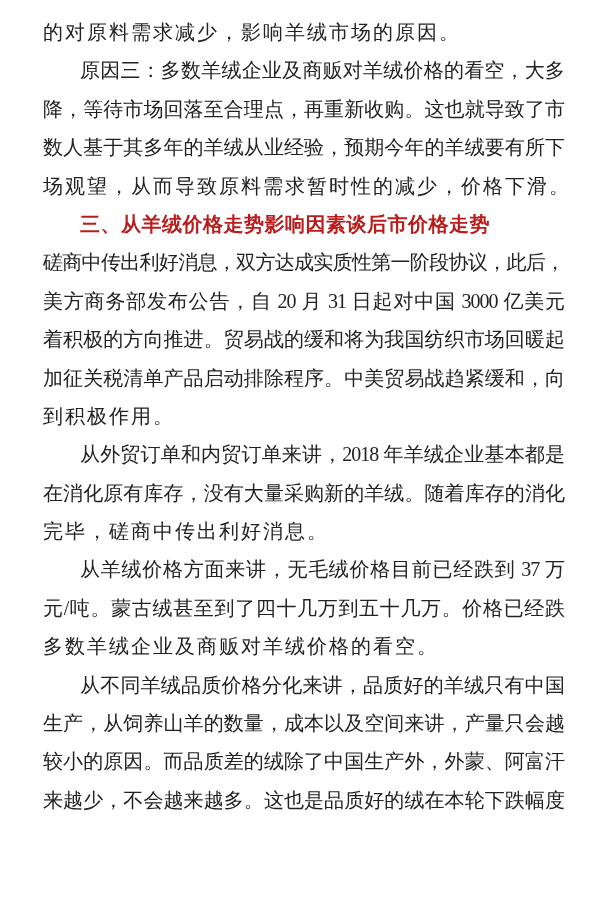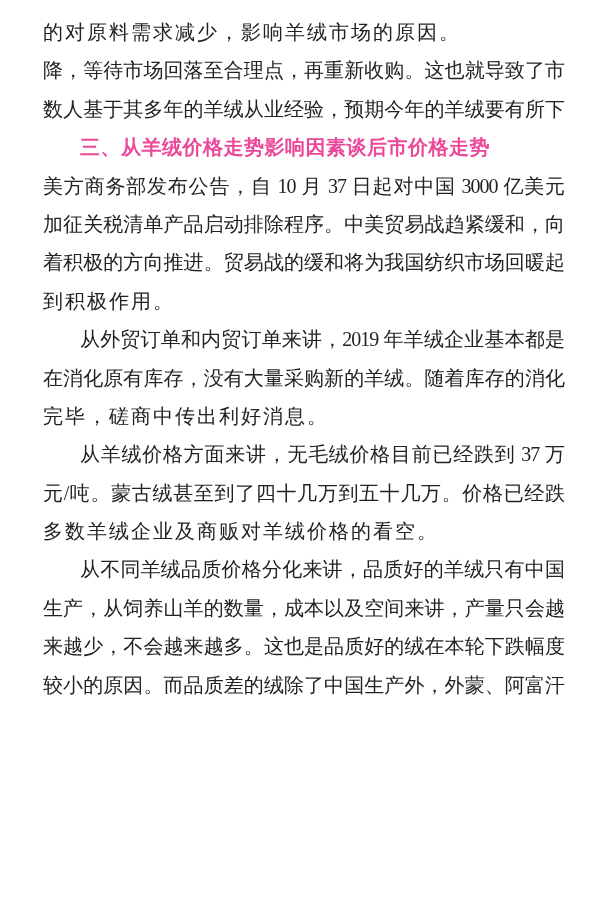--- a/index.html
+++ b/index.html
@@ -41,53 +41,56 @@
     text-align: justify;
     text-align-last: justify;
     text-justify: inter-character;
   }
   .line.indent {
     padding-left: 37px;
   }
   .line.heading {
     font-weight: bold;
     font-size: 20px;
-    color: #ec4899;
+    color: #b91c1c;
     letter-spacing: 0.5px;
   }
   .footer {
     position: absolute;
     top: 879px;
     left: 0;
     width: 100%;
     text-align: center;
     font-size: 16px;
     line-height: 24px;
     color: #222222;
     letter-spacing: 2px;
   }
 </style>
 </head>
 <body>
 
 <div class="page">
   <div class="content">
       <div class="line">的对原料需求减少，影响羊绒市场的原因。</div>
+      <div class="line just indent">原因三：多数羊绒企业及商贩对羊绒价格的看空，大多</div>
       <div class="line just">降，等待市场回落至合理点，再重新收购。这也就导致了市</div>
       <div class="line just">数人基于其多年的羊绒从业经验，预期今年的羊绒要有所下</div>
+      <div class="line">场观望，从而导致原料需求暂时性的减少，价格下滑。</div>
       <div class="line heading indent">三、从羊绒价格走势影响因素谈后市价格走势</div>
-      <div class="line just">美方商务部发布公告，自 10 月 37 日起对中国 3000 亿美元</div>
+      <div class="line just">磋商中传出利好消息，双方达成实质性第一阶段协议，此后，</div>
+      <div class="line just">美方商务部发布公告，自 20 月 31 日起对中国 3000 亿美元</div>
+      <div class="line just">着积极的方向推进。贸易战的缓和将为我国纺织市场回暖起</div>
       <div class="line just">加征关税清单产品启动排除程序。中美贸易战趋紧缓和，向</div>
-      <div class="line just">着积极的方向推进。贸易战的缓和将为我国纺织市场回暖起</div>
       <div class="line">到积极作用。</div>
-      <div class="line just indent">从外贸订单和内贸订单来讲，2019 年羊绒企业基本都是</div>
+      <div class="line just indent">从外贸订单和内贸订单来讲，2018 年羊绒企业基本都是</div>
       <div class="line just">在消化原有库存，没有大量采购新的羊绒。随着库存的消化</div>
       <div class="line">完毕，磋商中传出利好消息。</div>
       <div class="line just indent">从羊绒价格方面来讲，无毛绒价格目前已经跌到 37 万</div>
       <div class="line just">元/吨。蒙古绒甚至到了四十几万到五十几万。价格已经跌</div>
       <div class="line">多数羊绒企业及商贩对羊绒价格的看空。</div>
       <div class="line just indent">从不同羊绒品质价格分化来讲，品质好的羊绒只有中国</div>
       <div class="line just">生产，从饲养山羊的数量，成本以及空间来讲，产量只会越</div>
+      <div class="line just">较小的原因。而品质差的绒除了中国生产外，外蒙、阿富汗</div>
       <div class="line just">来越少，不会越来越多。这也是品质好的绒在本轮下跌幅度</div>
-      <div class="line just">较小的原因。而品质差的绒除了中国生产外，外蒙、阿富汗</div>
     </div>
   <div class="footer">- 4 -</div>
 </div>
 
 </body></html>

